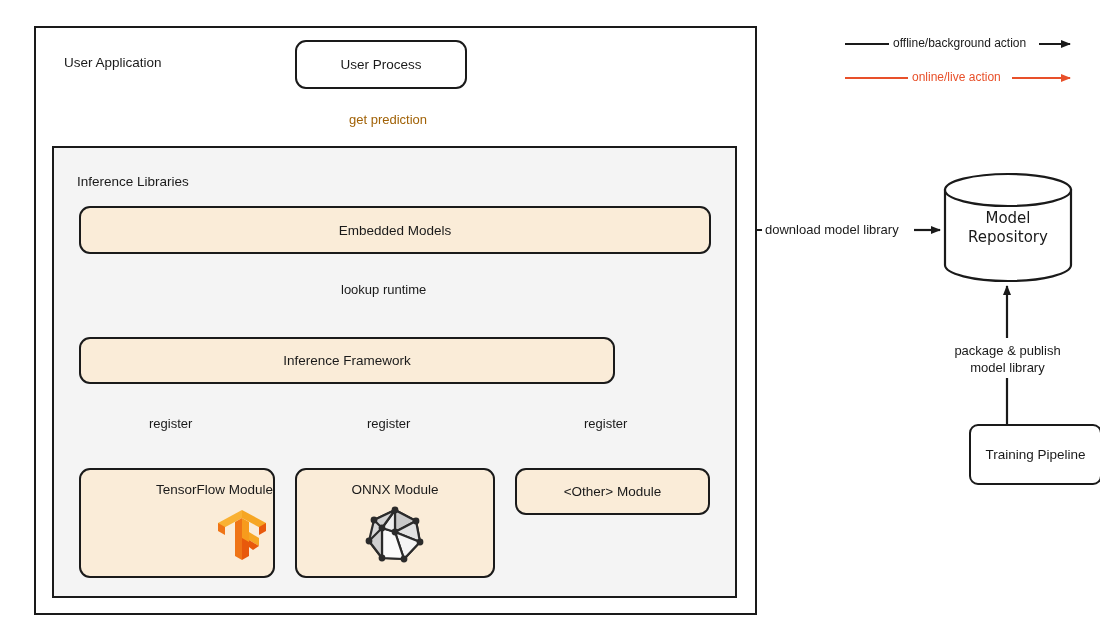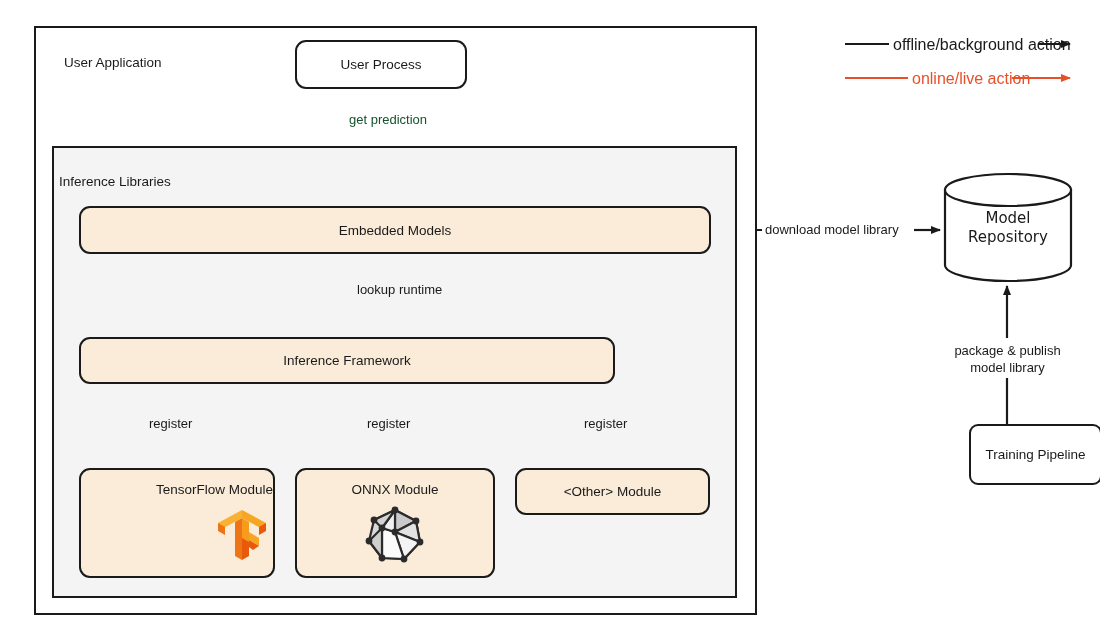--- a/index.html
+++ b/index.html
@@ -40,21 +40,21 @@
     border: 2px solid #1a1a1a;
     background: #f4f4f4;
     box-sizing: border-box;
   }
   .container-label {
     font-size: 13.5px;
     color: #1a1a1a;
     white-space: nowrap;
   }
   .lbl-user-app { left: 64px; top: 55px; }
-  .lbl-inf-lib  { left: 59px; top: 174px; }
+  .lbl-inf-lib  { left: 77px; top: 174px; }
 
   
   .node {
     box-sizing: border-box;
     display: flex;
     align-items: center;
     justify-content: center;
     font-size: 13.5px;
     color: #1a1a1a;
     text-align: center;
@@ -98,34 +98,34 @@
   }
 
   
   .edge-label {
     font-size: 13px;
     color: #1a1a1a;
     background: transparent;
     white-space: nowrap;
     text-align: center;
   }
-  .edge-label.accent { color: #14532d; }
+  .edge-label.accent { color: #a16207; }
   .edge-label.two-line { line-height: 1.3; white-space: normal; }
 
   .el-getpred   { left: 349px; top: 112px; }
-  .el-lookup    { left: 341px; top: 282px; margin-left: 16px; }
+  .el-lookup    { left: 341px; top: 282px; }
   .el-reg1      { left: 149px; top: 416px; }
   .el-reg2      { left: 367px; top: 416px; }
   .el-reg3      { left: 584px; top: 416px; }
   .el-download  { left: 765px; top: 222px; }
   .el-package   { left: 941px; top: 343px; width: 133px; }
 
   
   .legend-label {
-    font-size: 16px;
+    font-size: 12px;
     white-space: nowrap;
     color: #1a1a1a;
   }
   .legend-label.accent { color: #e8502a; }
   .lg-offline { left: 893px; top: 36px; }
   .lg-online  { left: 912px; top: 70px; }
 
   
   .logo-box {
     margin-top: 7px;

